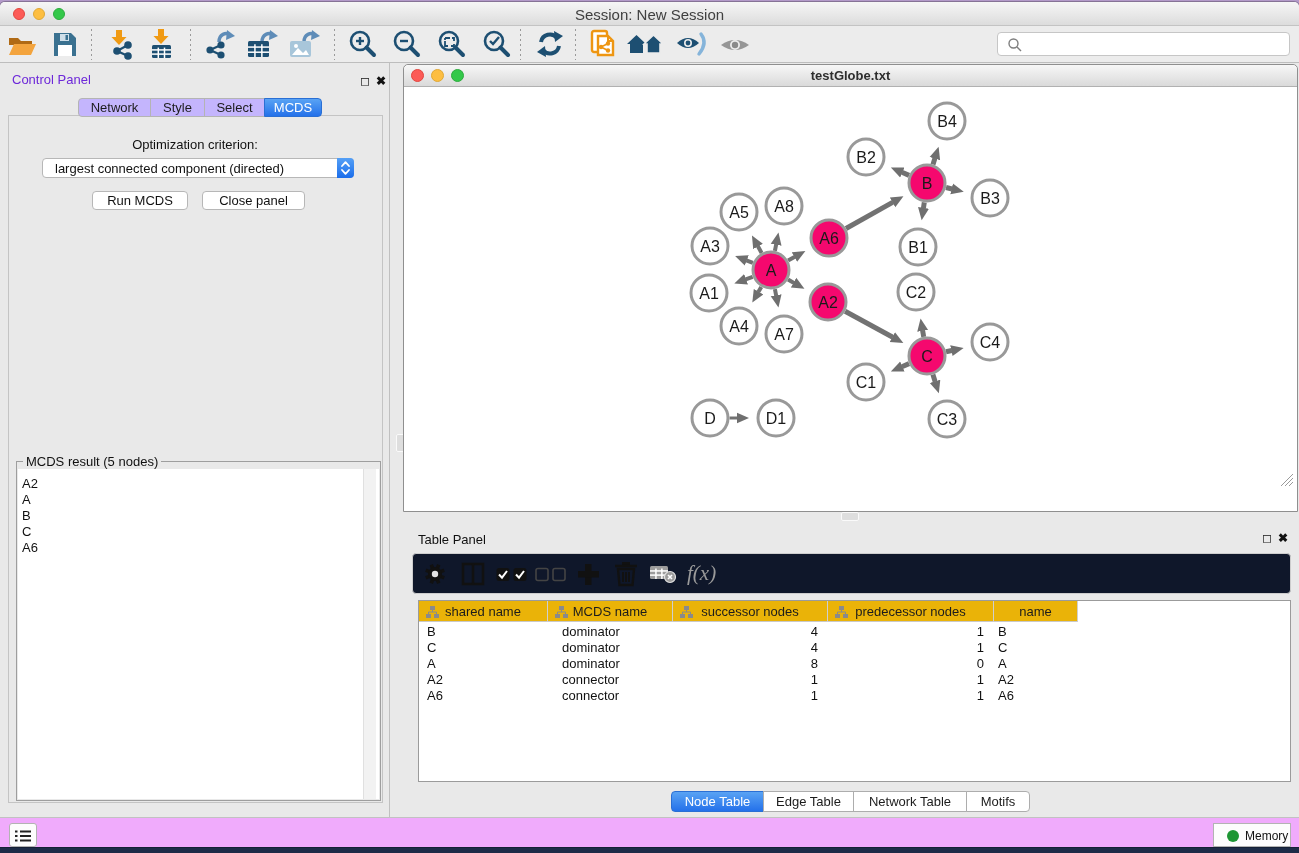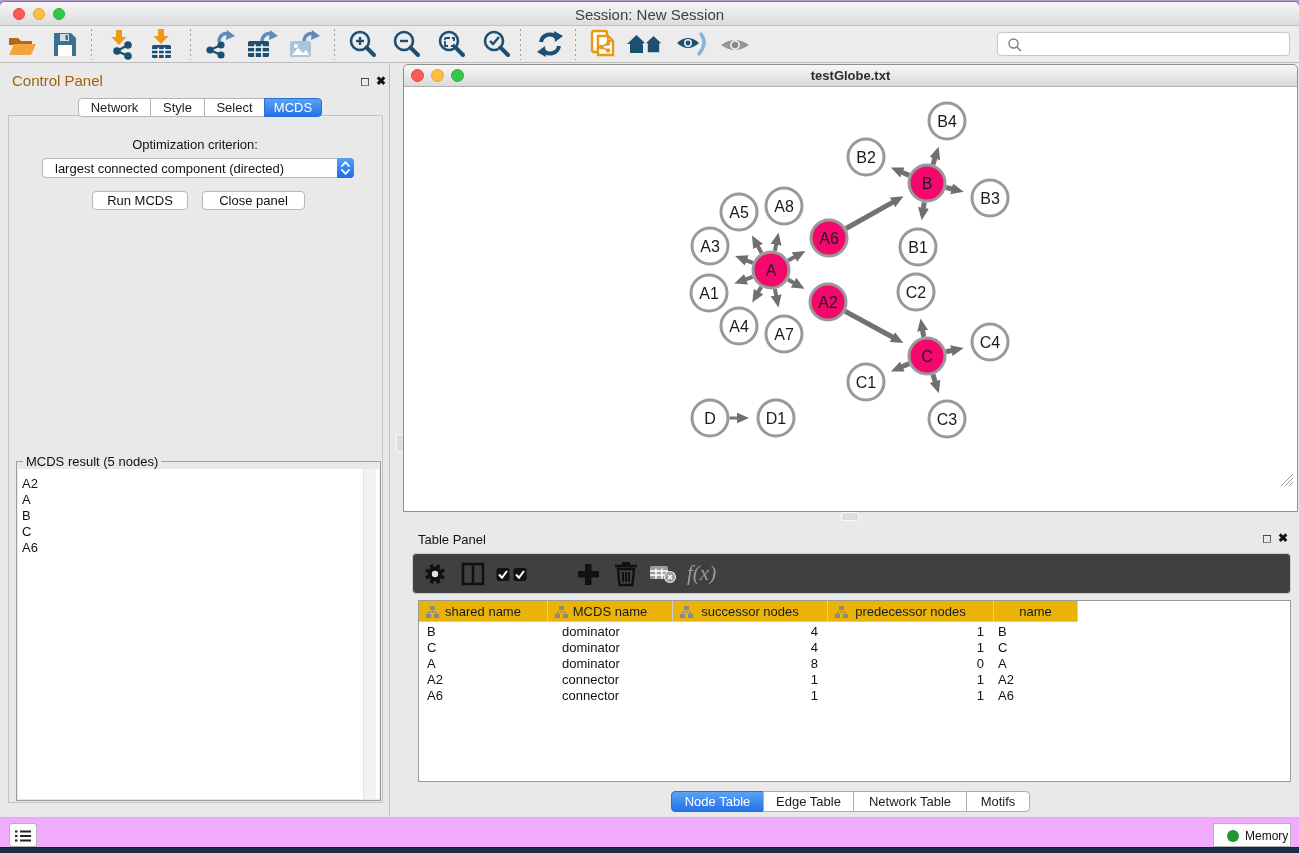--- a/index.html
+++ b/index.html
@@ -22,24 +22,24 @@
   #toolbar { left:0; top:24px; width:1299px; height:37px; background:#ececec; border-bottom:1px solid #bdbdbd; }
   .tsep { top:3px; width:1px; height:31px;
           background-image:linear-gradient(#9a9a9a 2px, transparent 2px);
           background-size:1px 5px; }
   #searchbox { left:997px; top:6px; width:293px; height:24px; background:#fff;
                border:1px solid #c6c6c6; border-radius:4px; }
   
   #content { left:0; top:61px; width:1299px; height:754px; background:#e9e9e9; }
   
   #cpanel { left:0; top:0; width:390px; height:755px; background:#e9e9e9; border-right:1px solid #c0c0c0; }
-  #cp-title { left:12px; top:9px; font-size:15px; color:#a16207; }
+  #cp-title { left:12px; top:9px; font-size:13px; color:#6d28d9; }
   .dockbtn { top:11px; font-size:12px; color:#111; }
   #cp-tabc { left:8px; top:52px; width:375px; height:688px; border:1px solid #c4c4c4; background:#e9e9e9; }
-  .tab { position:absolute; top:0; height:19px; background:#ffffff; border:1px solid #b4b4b4;
+  .tab { position:absolute; top:0; height:19px; background:#c4b5fd; border:1px solid #b4b4b4;
          font-size:13px; color:#1c1c1c; text-align:center; line-height:17px; }
   .tab.sel { background:linear-gradient(#59a3f4,#2471ea); color:#fff; border-color:#2a6fd4; }
   #opt-label { left:0; top:74px; width:390px; text-align:center; font-size:13px; color:#111; }
   #dropdown { left:42px; top:95px; width:312px; height:20px; background:#fff;
               border:1px solid #b7b7b7; border-radius:4px; font-size:13px; color:#111; }
   #dd-text { left:12px; top:2px; }
   #dd-btn { right:-1px; top:-1px; width:17px; height:20px; border-radius:0 4px 4px 0;
             background:linear-gradient(#55a0f6,#1a6deb); }
   .btn { position:absolute; height:19px; background:#fff; border:1px solid #b7b7b7; border-radius:4px;
          font-size:13px; color:#111; text-align:center; line-height:17px; }
@@ -56,21 +56,21 @@
   #nw-title { left:0; top:0; width:100%; height:22px; background:linear-gradient(#f7f7f7,#dadada);
               border-bottom:1px solid #b1b1b1; border-radius:5px 5px 0 0; }
   #nw-title .tl { width:13px; height:13px; top:4px; }
   #nw-title .r { left:7px; background:#fc5b57; border:1px solid #e2463f; }
   #nw-title .y { left:27px; background:#fdbe41; border:1px solid #e0a835; }
   #nw-title .g { left:47px; background:#34c84a; border:1px solid #2dac3e; }
   #nw-text { left:0; top:3px; width:100%; text-align:center; font-size:13px; color:#2e2e2e; font-weight:bold; }
   
   #tpanel { left:13px; top:459px; width:895px; height:296px; }
   #tp-title { left:14px; top:10px; font-size:13px; color:#111; }
-  #tp-toolbar { left:8px; top:31px; width:879px; height:41px; background:#404040;
+  #tp-toolbar { left:8px; top:31px; width:879px; height:41px; background:#0f172a;
                 border:1px solid #cdcdcd; border-radius:4px; }
   #tablewrap { left:14px; top:78px; width:873px; height:182px; background:#fff; border:1px solid #9b9b9b; }
   #thead { left:0; top:0; width:659px; height:21px; background:#eab308; border-bottom:1px solid #c9c9c9; }
   .th { position:absolute; top:0; height:21px; border-right:1px solid #cfcfcf; font-size:13px; color:#1c1c1c; text-align:center; line-height:21px; }
   .td { position:absolute; font-size:13px; color:#111; height:16px; line-height:16px; }
   .bt { position:absolute; top:0; height:21px; background:#fff; border:1px solid #adadad;
         font-size:13px; color:#1c1c1c; text-align:center; line-height:19px; }
   .bt.sel { background:linear-gradient(#59a3f4,#2471ea); color:#fff; border-color:#2a6fd4; }
   
   #statusbar { left:0; top:815px; width:1299px; height:30px; background:#f0abfc; border-top:1px solid #c2c2c2; }

